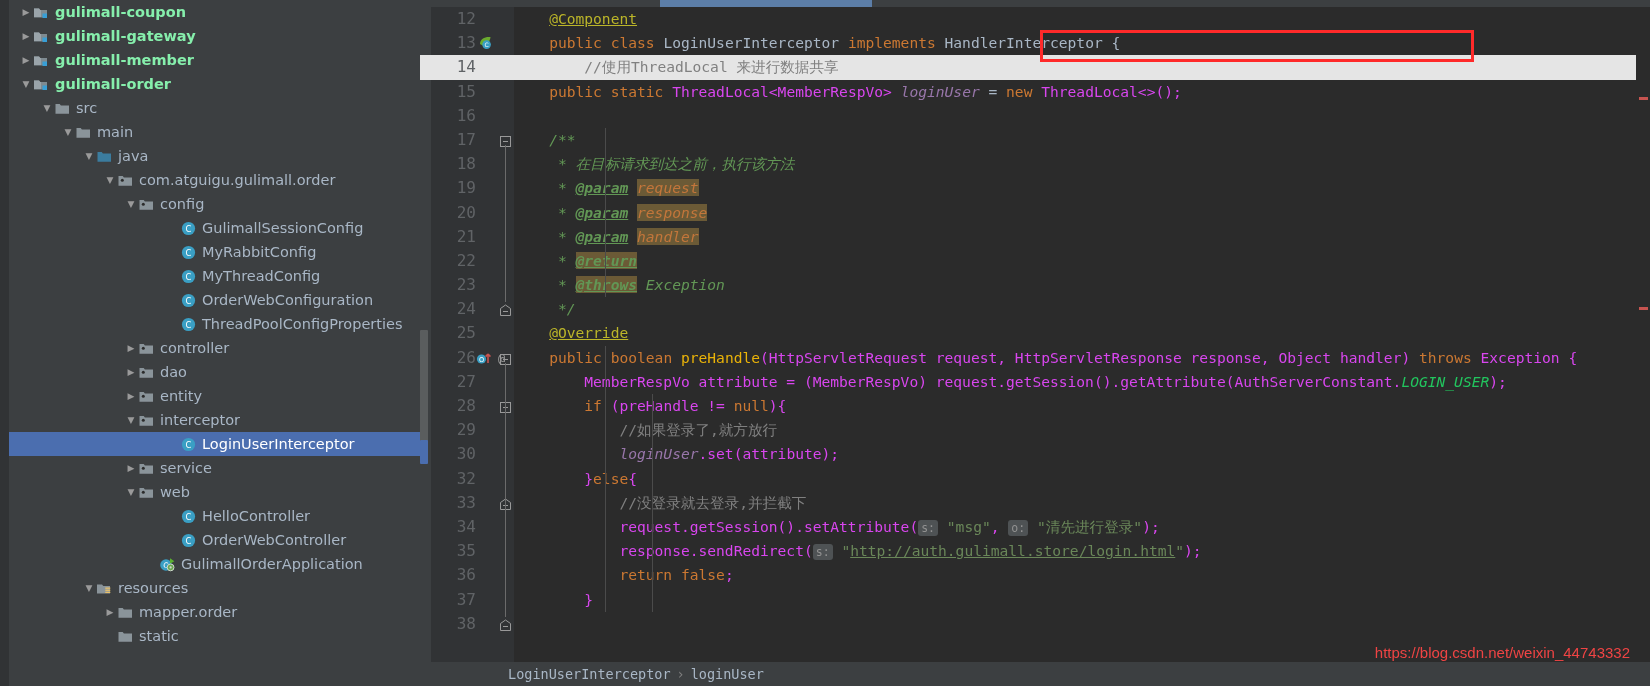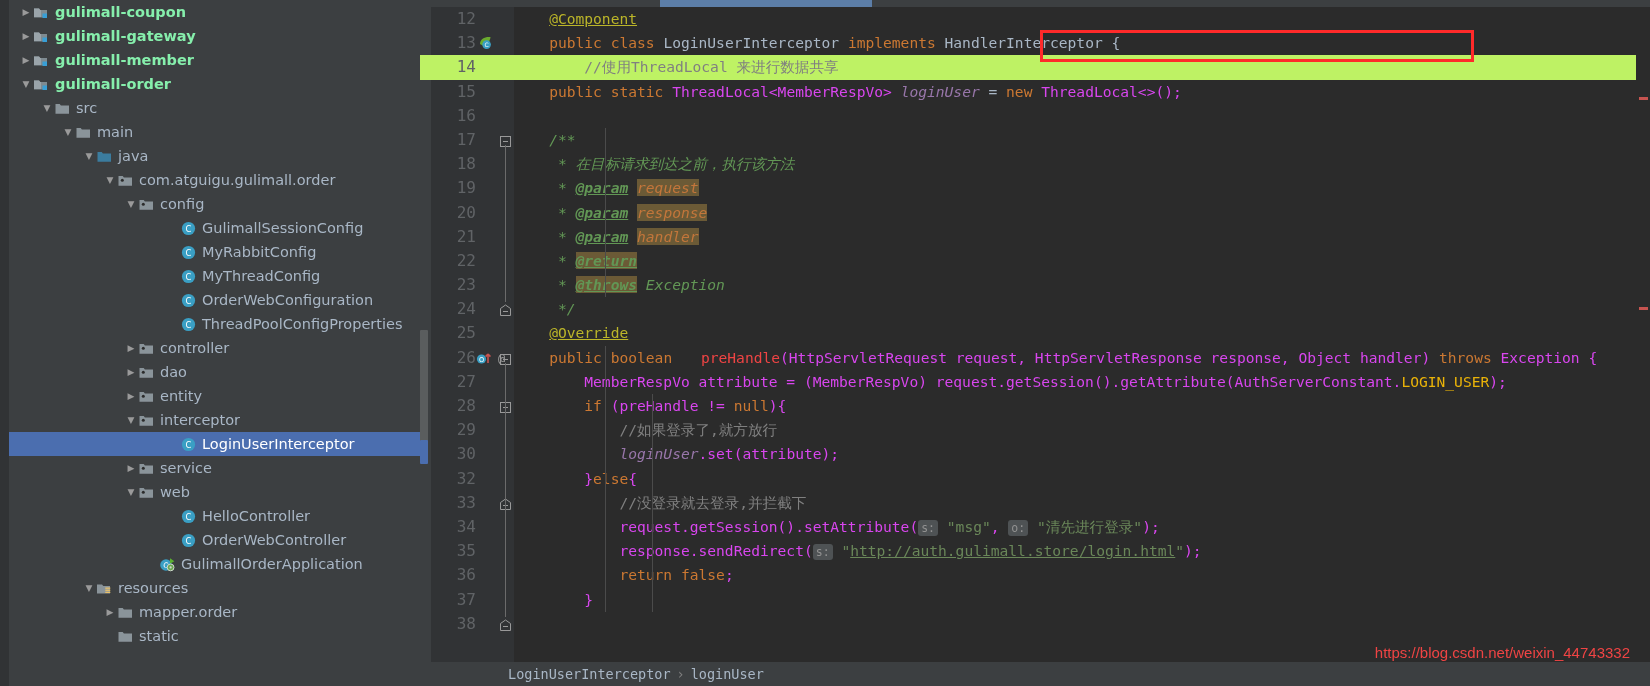--- a/index.html
+++ b/index.html
@@ -133,21 +133,21 @@
   }
   .line {
     position: relative;
     height: 24.2px;
     line-height: 24.2px;
     white-space: pre;
     font-family: "DejaVu Sans Mono", monospace;
     font-size: 14.6px;
     color: #a9b7c6;
   }
-  .line.cur { background: #bef264; }
+  .line.cur { background: #e5e5e5; }
   .lno {
     position: absolute;
     left: 0;
     width: 56px;
     text-align: right;
     color: #606366;
     font-family: "DejaVu Sans Mono", monospace;
     font-size: 16px;
   }
   .ctext {
@@ -155,27 +155,27 @@
     left: 94px;
     white-space: pre;
   }
 
   
   .kw   { color: #cc7832; }
   .ann  { color: #bbb529; text-decoration: underline; }
   .cls  { color: #a9b7c6; }
   .typ  { color: #d946ef; }
   .fld  { color: #9876aa; font-style: italic; }
-  .mth  { color: #ef4444; margin-left: 20px; }
+  .mth  { color: #eab308; }
   .str  { color: #6a8759; }
   .cmt  { color: #808080; }
   .doc  { color: #629755; font-style: italic; }
   .doctag { color: #629755; font-weight: bold; font-style: italic; text-decoration: underline; }
   .docparam { color: #c3763b; font-style: italic; }
-  .cnst { color: #eab308; }
+  .cnst { color: #22c55e; font-style: italic; }
   .link { color: #6a8759; text-decoration: underline; }
   .hl   { background: #6b5a36; }
   .hint {
     background: #4e5254;
     color: #919191;
     font-size: 11.5px;
     border-radius: 3px;
     padding: 1px 3px;
     font-family: "DejaVu Sans Mono", monospace;
   }

